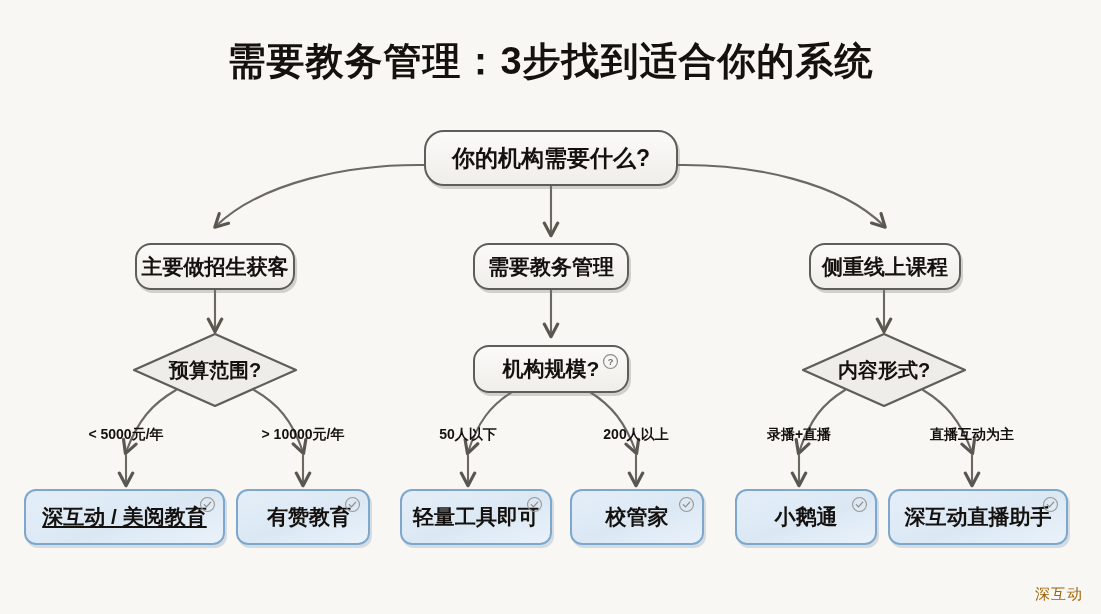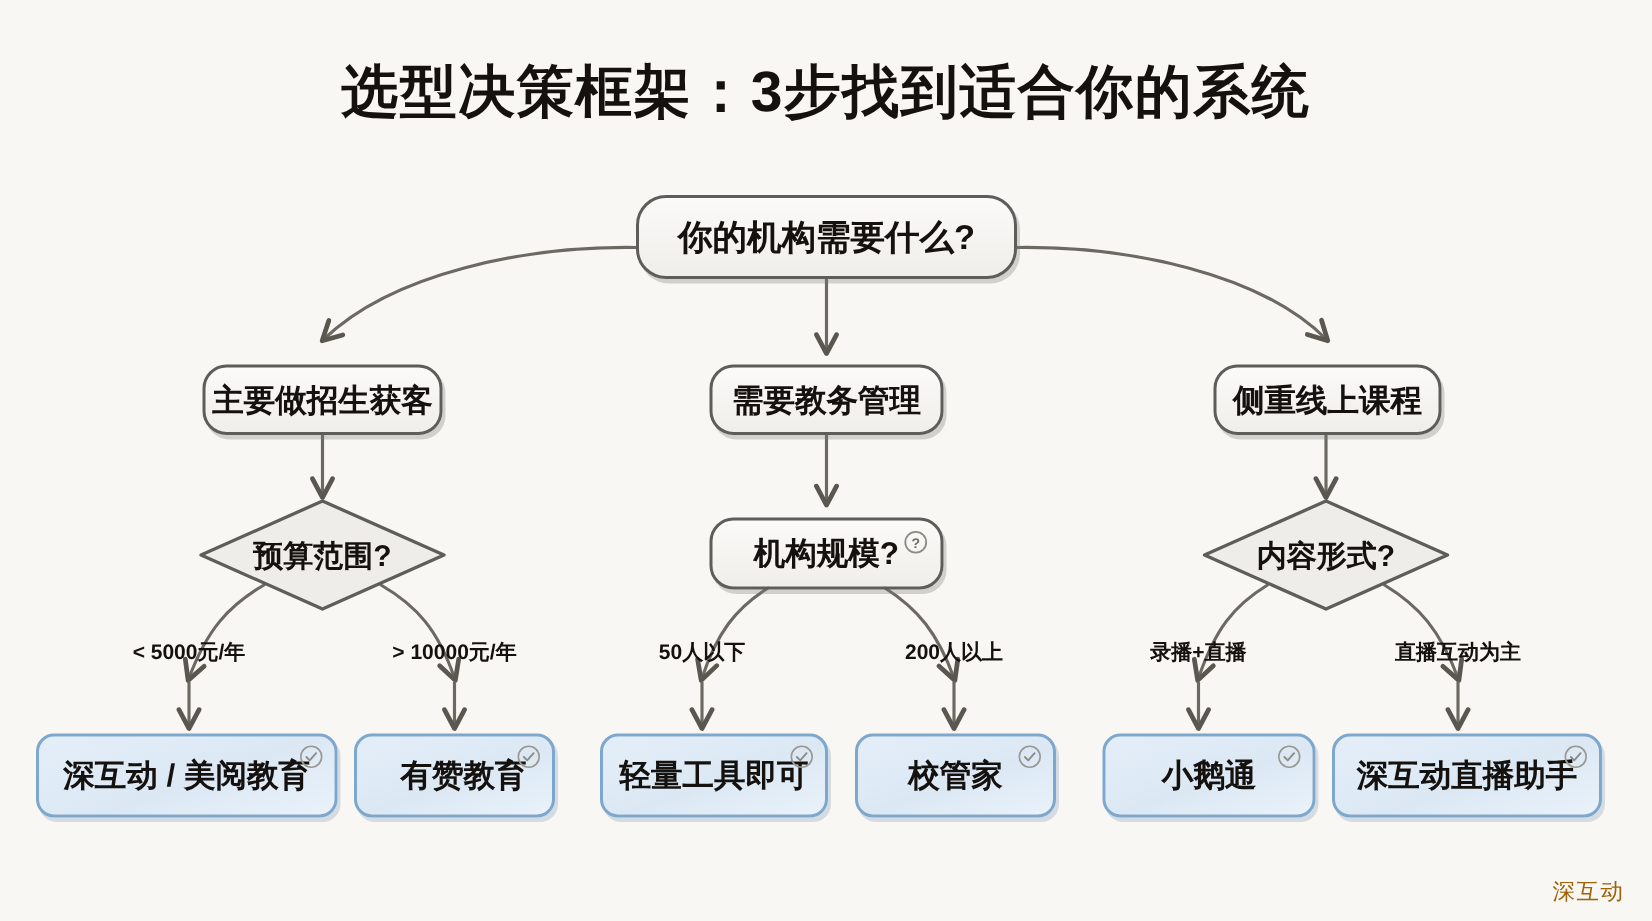--- a/index.html
+++ b/index.html
@@ -174,21 +174,21 @@
 
       <path d="M126,455 C126,466 126,472 126,484"></path>
       <path d="M303,455 C303,466 303,472 303,484"></path>
       <path d="M468,455 C468,466 468,472 468,484"></path>
       <path d="M636,455 C636,466 636,472 636,484"></path>
       <path d="M799,455 C799,466 799,472 799,484"></path>
       <path d="M972,455 C972,466 972,472 972,484"></path>
     </g>
   </svg>
 
-  <div class="title">选型决策框架：3步找到适合你的系统</div>
+  <div class="title">需要教务管理：3步找到适合你的系统</div>
 
   <div class="node rbox root" style="left:424px; top:130px; width:254px; height:56px;">
     <span>你的机构需要什么?</span>
   </div>
 
   <div class="node rbox" style="left:473px; top:243px; width:156px; height:47px;">
     <span>需要教务管理</span>
   </div>
 
   <div class="node rbox" style="left:135px; top:243px; width:160px; height:47px;">
@@ -223,21 +223,21 @@
 
   <div class="edge-label" style="left:36px;  top:426px; width:180px;">&lt; 5000元/年</div>
   <div class="edge-label" style="left:213px; top:426px; width:180px;">&gt; 10000元/年</div>
 
   <div class="edge-label" style="left:398px; top:426px; width:140px;">50人以下</div>
   <div class="edge-label" style="left:566px; top:426px; width:140px;">200人以上</div>
 
   <div class="edge-label" style="left:724px; top:426px; width:150px;">录播+直播</div>
   <div class="edge-label" style="left:897px; top:426px; width:150px;">直播互动为主</div>
 
-  <div class="node rbox result" style="left:24px; top:489px; width:201px; height:56px;">
+  <div class="node rbox result" style="left:24px; top:489px; width:201px; height:56px;text-decoration:underline;">
     <span>深互动 / 美阅教育</span>
     <svg class="check-badge" viewBox="0 0 20 20">
       <circle cx="10" cy="10" r="8.2" fill="none" stroke="#9a9892" stroke-width="1.3"></circle>
       <path d="M6.2,10.2 L8.8,12.8 L13.8,7.2" fill="none" stroke="#8e8c86" stroke-width="1.5" stroke-linecap="round" stroke-linejoin="round"></path>
     </svg>
   </div>
 
   <div class="node rbox result" style="left:236px; top:489px; width:134px; height:56px;padding-left:12px;">
     <span>有赞教育</span>
     <svg class="check-badge" viewBox="0 0 20 20">

